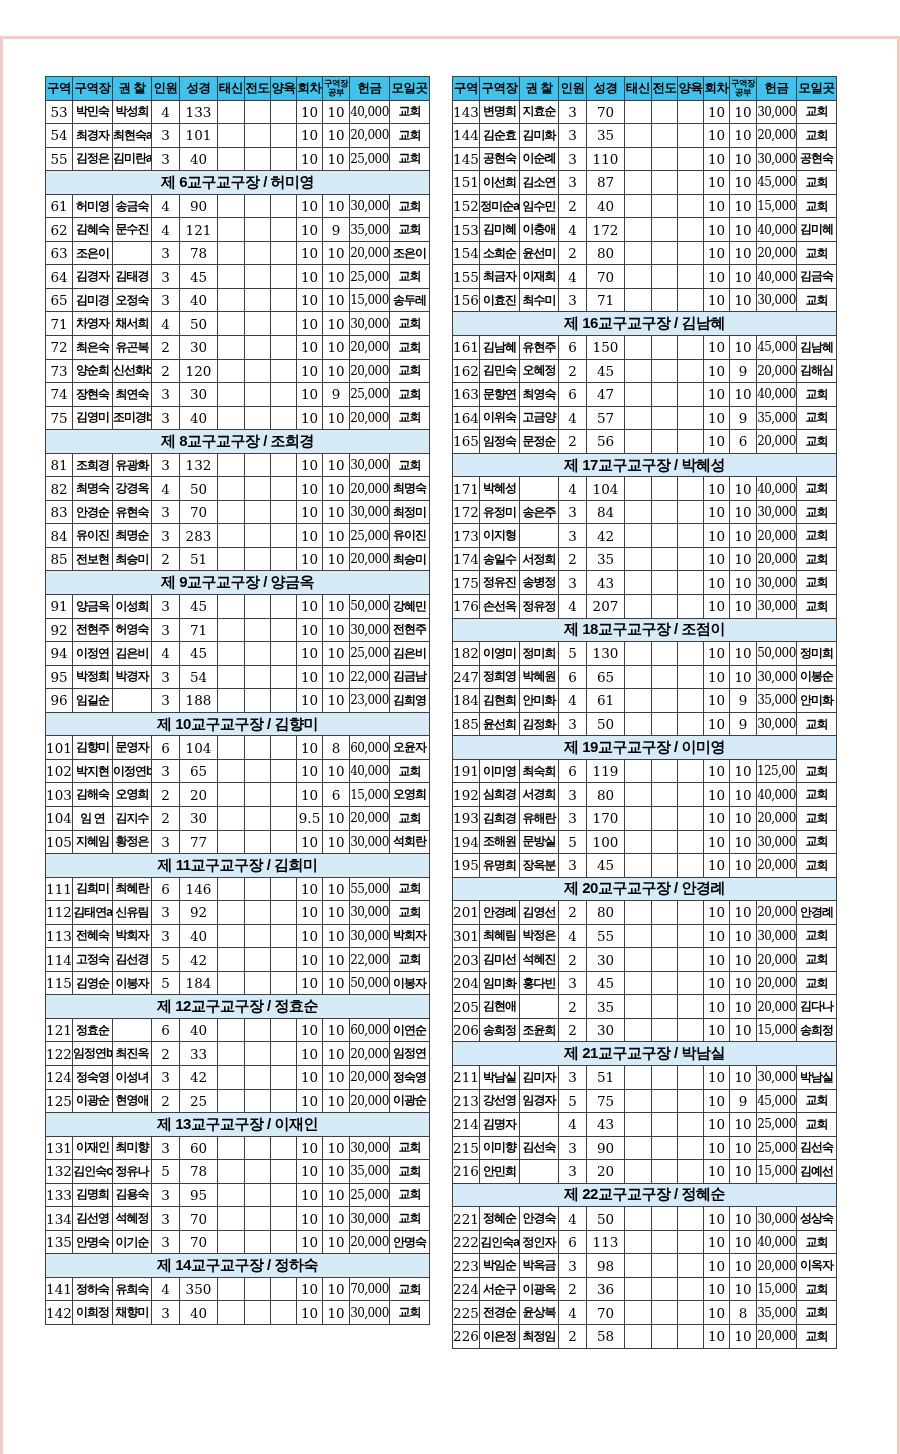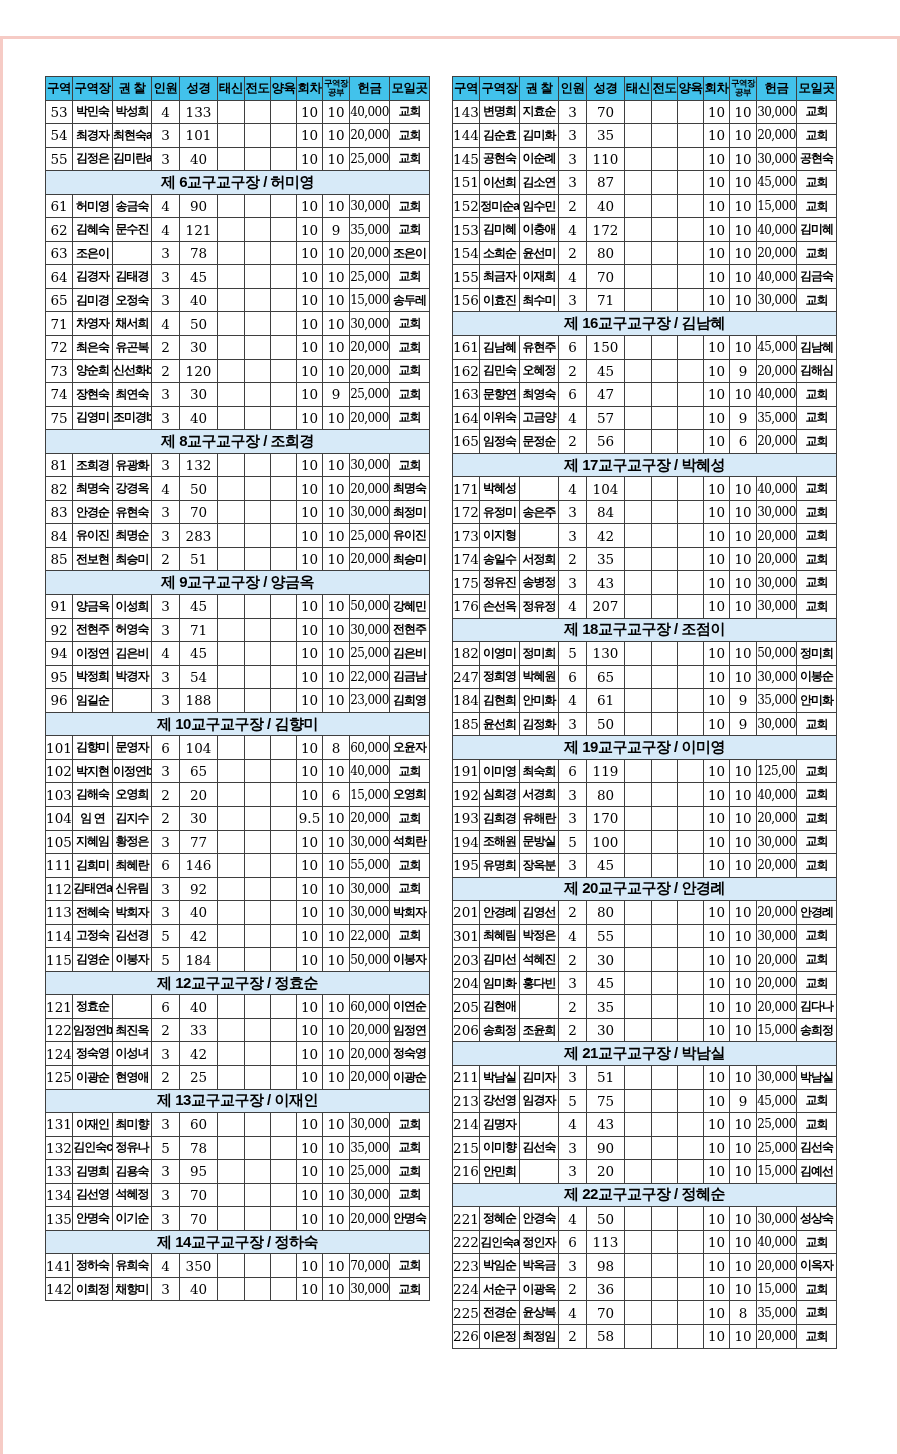--- a/index.html
+++ b/index.html
@@ -487,20 +487,28 @@
           <td class="c-num">3</td>
           <td class="c-num">77</td>
           <td class="c-blank"></td>
           <td class="c-blank"></td>
           <td class="c-blank"></td>
           <td class="c-num">10</td>
           <td class="c-num">10</td>
           <td class="c-money">30,000</td>
           <td class="c-name">석회란</td>
         </tr>
+        <tr class="section">
+          <td colspan="12">
+            <div class="section-inner">
+              <span>제 11교구</span>
+              <span>교구장 / 김희미</span>
+            </div>
+          </td>
+        </tr>
         <tr>
           <td class="c-num">111</td>
           <td class="c-name">김희미</td>
           <td class="c-name">최혜란</td>
           <td class="c-num">6</td>
           <td class="c-num">146</td>
           <td class="c-blank"></td>
           <td class="c-blank"></td>
           <td class="c-blank"></td>
           <td class="c-num">10</td>

